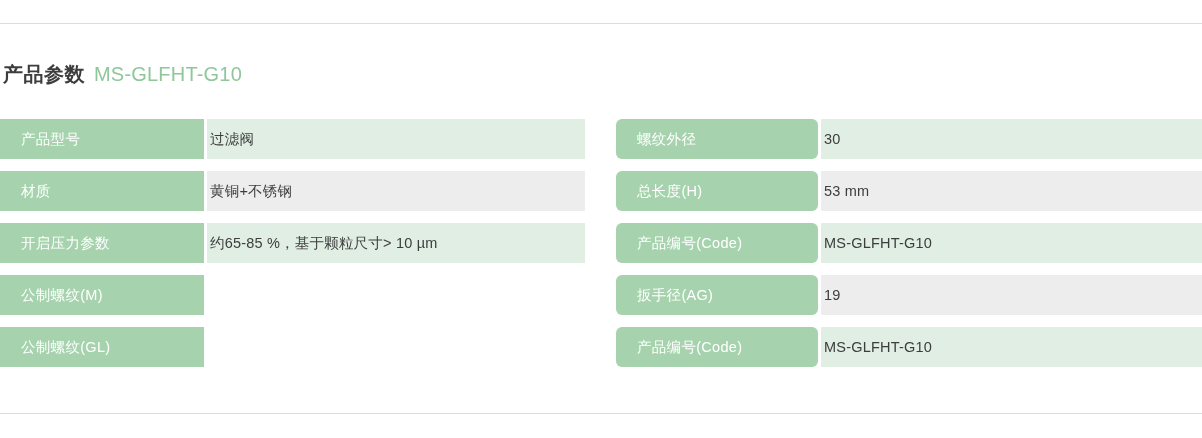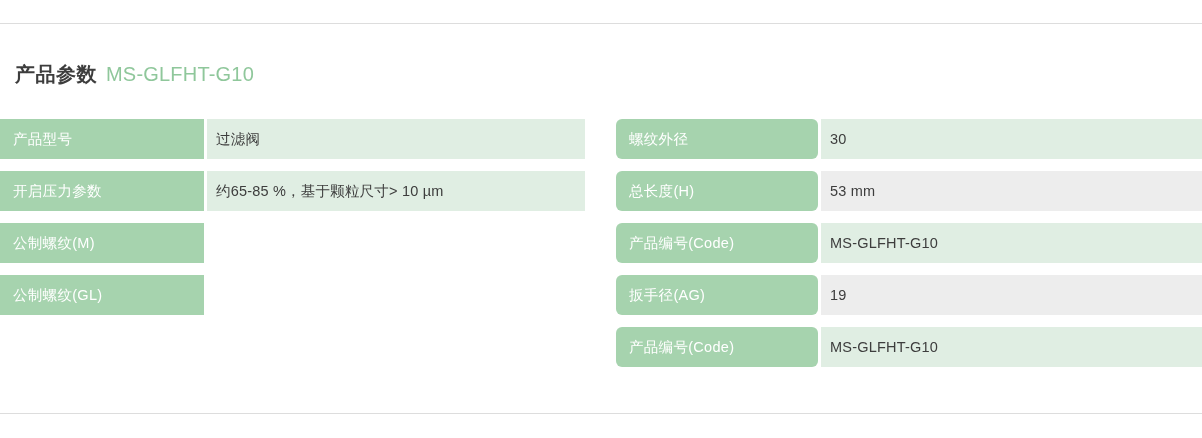--- a/index.html
+++ b/index.html
@@ -41,21 +41,20 @@
     height: 28px;
     display: flex;
     align-items: center;
     white-space: nowrap;
   }
   .section-title .title-main {
     font-size: 20px;
     font-weight: bold;
     color: #3d3d3d;
     letter-spacing: 0.5px;
-    margin-left: 12px;
   }
   .section-title .title-code {
     font-size: 20px;
     font-weight: normal;
     color: #8fc79b;
     margin-left: 9px;
     letter-spacing: 0.2px;
   }
 
   
@@ -79,35 +78,35 @@
     display: flex;
     height: 40px;
     align-items: stretch;
   }
   .spec-label {
     background: #a6d3ae;
     color: #ffffff;
     font-size: 14.5px;
     display: flex;
     align-items: center;
-    padding-left: 13px;
+    padding-left: 21px;
     box-sizing: border-box;
     flex: 0 0 auto;
     letter-spacing: 0.3px;
   }
   .spec-table.left  .spec-label { width: 204px; }
   .spec-table.right .spec-label { width: 202px; border-radius: 6px; }
 
   .spec-value {
     flex: 1 1 auto;
     display: flex;
     align-items: center;
     font-size: 14.5px;
     color: #3d3d3d;
-    padding-left: 9px;
+    padding-left: 3px;
     box-sizing: border-box;
     letter-spacing: 0.2px;
     margin-left: 3px;
   }
   .spec-value.tint-green { background: #e0eee3; }
   .spec-value.tint-gray  { background: #ededed; }
 </style>
 </head>
 <body>
 
@@ -119,20 +118,24 @@
     <span class="title-main">产品参数</span>
     <span class="title-code">MS-GLFHT-G10</span>
   </div>
 
   <div class="tables">
 
     <div class="spec-table left">
       <div class="spec-row">
         <div class="spec-label">产品型号</div>
         <div class="spec-value tint-green">过滤阀</div>
+      </div>
+      <div class="spec-row">
+        <div class="spec-label">材质</div>
+        <div class="spec-value tint-gray">黄铜+不锈钢</div>
       </div>
       <div class="spec-row">
         <div class="spec-label">开启压力参数</div>
         <div class="spec-value tint-green">约65-85 %，基于颗粒尺寸&gt; 10 µm</div>
       </div>
       <div class="spec-row">
         <div class="spec-label">公制螺纹(M)</div>
       </div>
       <div class="spec-row">
         <div class="spec-label">公制螺纹(GL)</div>

